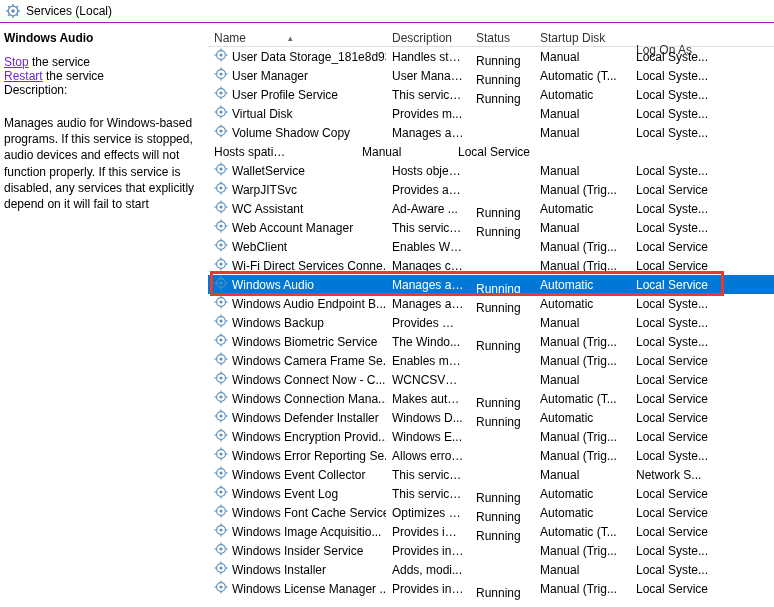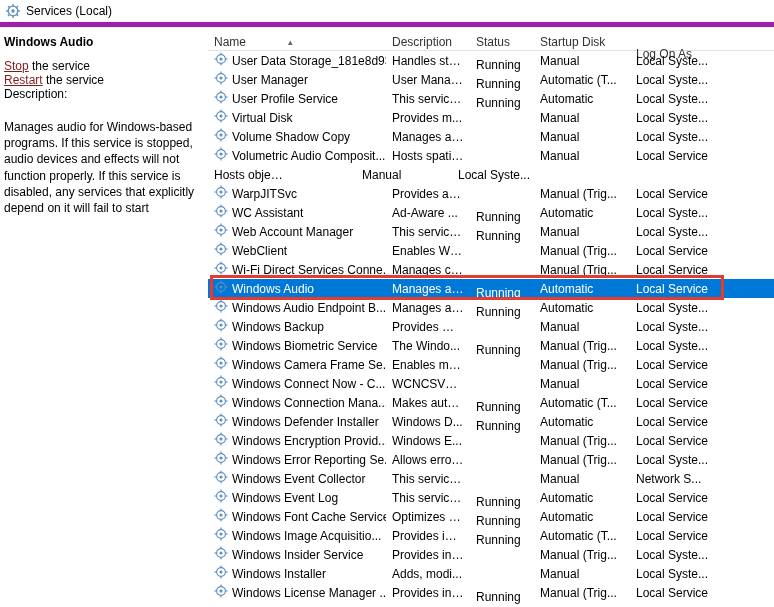--- a/index.html
+++ b/index.html
@@ -11,40 +11,40 @@
     width: 774px;
     height: 607px;
     overflow: hidden;
     display: flex;
     flex-direction: column;
   }
   .header-row {
     display: flex;
     align-items: center;
     padding: 4px 6px;
-    border-bottom: 5px solid #a21caf;
+    border-bottom: 1px solid #a21caf;
   }
   .gear-icon {
     width: 14px;
     height: 14px;
     margin-right: 6px;
     flex-shrink: 0;
   }
   .content {
     display: flex;
     flex: 1;
     overflow: hidden;
   }
   .left-panel {
     width: 208px;
     padding: 8px 10px 8px 4px;
     border-right: none;
   }
   .svc-title { font-weight: bold; margin-bottom: 10px; }
-  .link { color: #7f1d1d; text-decoration: underline; cursor: pointer; margin-top: 24px; }
+  .link { color: #6d28d9; text-decoration: underline; cursor: pointer; margin-top: 24px; }
   .desc-label { }
   .desc-text { margin-top: 18px; line-height: 1.35; }
   .list-panel {
     flex: 1;
     display: flex;
     flex-direction: column;
     overflow: hidden;
   }
   .col-headers {
     display: flex;
@@ -231,39 +231,39 @@
                 </g>
               </svg></span>
             <span>Volume Shadow Copy</span>
           </div>
           <div class="cell c-desc">Manages an...</div>
           <div class="cell c-status"></div>
           <div class="cell c-startup">Manual</div>
           <div class="cell c-logon">Local Syste...</div>
         </div>
         <div class="row">
-          <div class="cell c-name">
-            <span><svg class="svc-gear" viewBox="0 0 16 16">
-                <circle cx="8" cy="8" r="5" fill="none" stroke="#5a8fbf" stroke-width="1.3"></circle>
-                <circle cx="8" cy="8" r="1.8" fill="#5a8fbf"></circle>
-                <g stroke="#5a8fbf" stroke-width="1.3">
-                  <line x1="8" y1="0.5" x2="8" y2="3"></line>
-                  <line x1="8" y1="13" x2="8" y2="15.5"></line>
-                  <line x1="0.5" y1="8" x2="3" y2="8"></line>
-                  <line x1="13" y1="8" x2="15.5" y2="8"></line>
-                </g>
-              </svg></span>
-            <span>Volumetric Audio Composit...</span>
-          </div>
           <div class="cell c-desc">Hosts spatia...</div>
           <div class="cell c-status"></div>
           <div class="cell c-startup">Manual</div>
           <div class="cell c-logon">Local Service</div>
         </div>
         <div class="row">
+          <div class="cell c-name">
+            <span><svg class="svc-gear" viewBox="0 0 16 16">
+                <circle cx="8" cy="8" r="5" fill="none" stroke="#5a8fbf" stroke-width="1.3"></circle>
+                <circle cx="8" cy="8" r="1.8" fill="#5a8fbf"></circle>
+                <g stroke="#5a8fbf" stroke-width="1.3">
+                  <line x1="8" y1="0.5" x2="8" y2="3"></line>
+                  <line x1="8" y1="13" x2="8" y2="15.5"></line>
+                  <line x1="0.5" y1="8" x2="3" y2="8"></line>
+                  <line x1="13" y1="8" x2="15.5" y2="8"></line>
+                </g>
+              </svg></span>
+            <span>WalletService</span>
+          </div>
           <div class="cell c-desc">Hosts objec...</div>
           <div class="cell c-status"></div>
           <div class="cell c-startup">Manual</div>
           <div class="cell c-logon">Local Syste...</div>
         </div>
         <div class="row">
           <div class="cell c-name">
             <span><svg class="svc-gear" viewBox="0 0 16 16">
                 <circle cx="8" cy="8" r="5" fill="none" stroke="#5a8fbf" stroke-width="1.3"></circle>
                 <circle cx="8" cy="8" r="1.8" fill="#5a8fbf"></circle>

